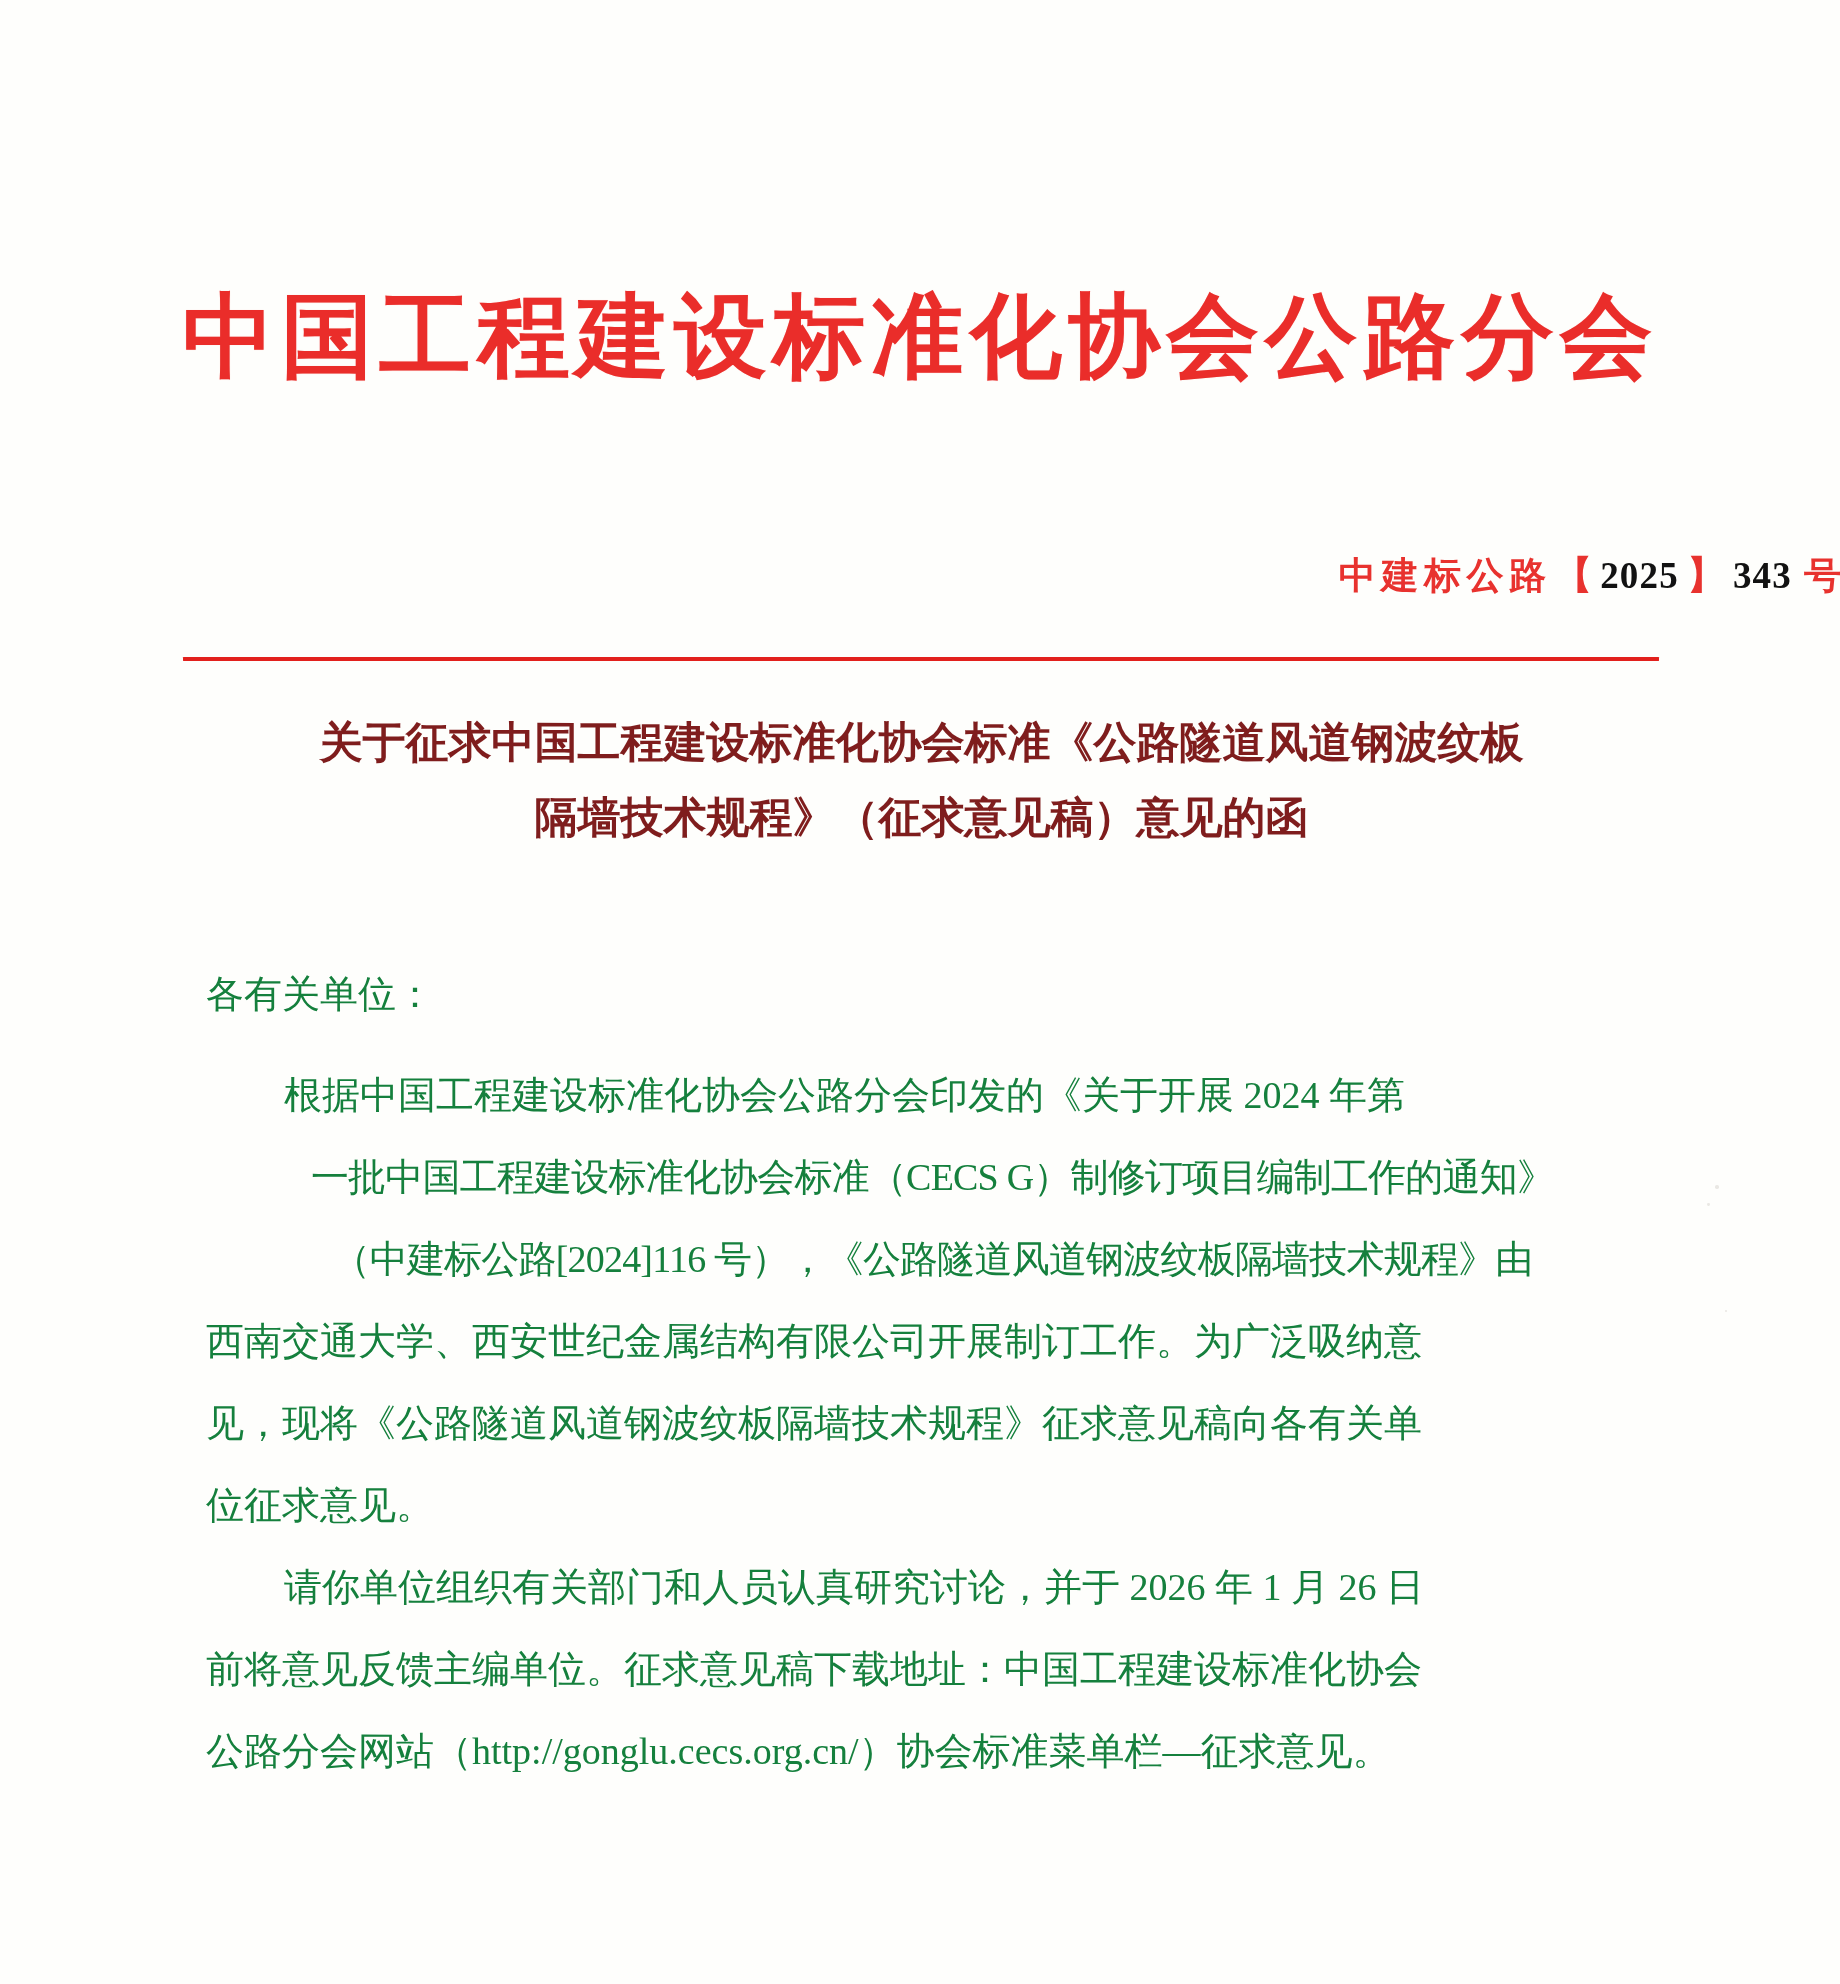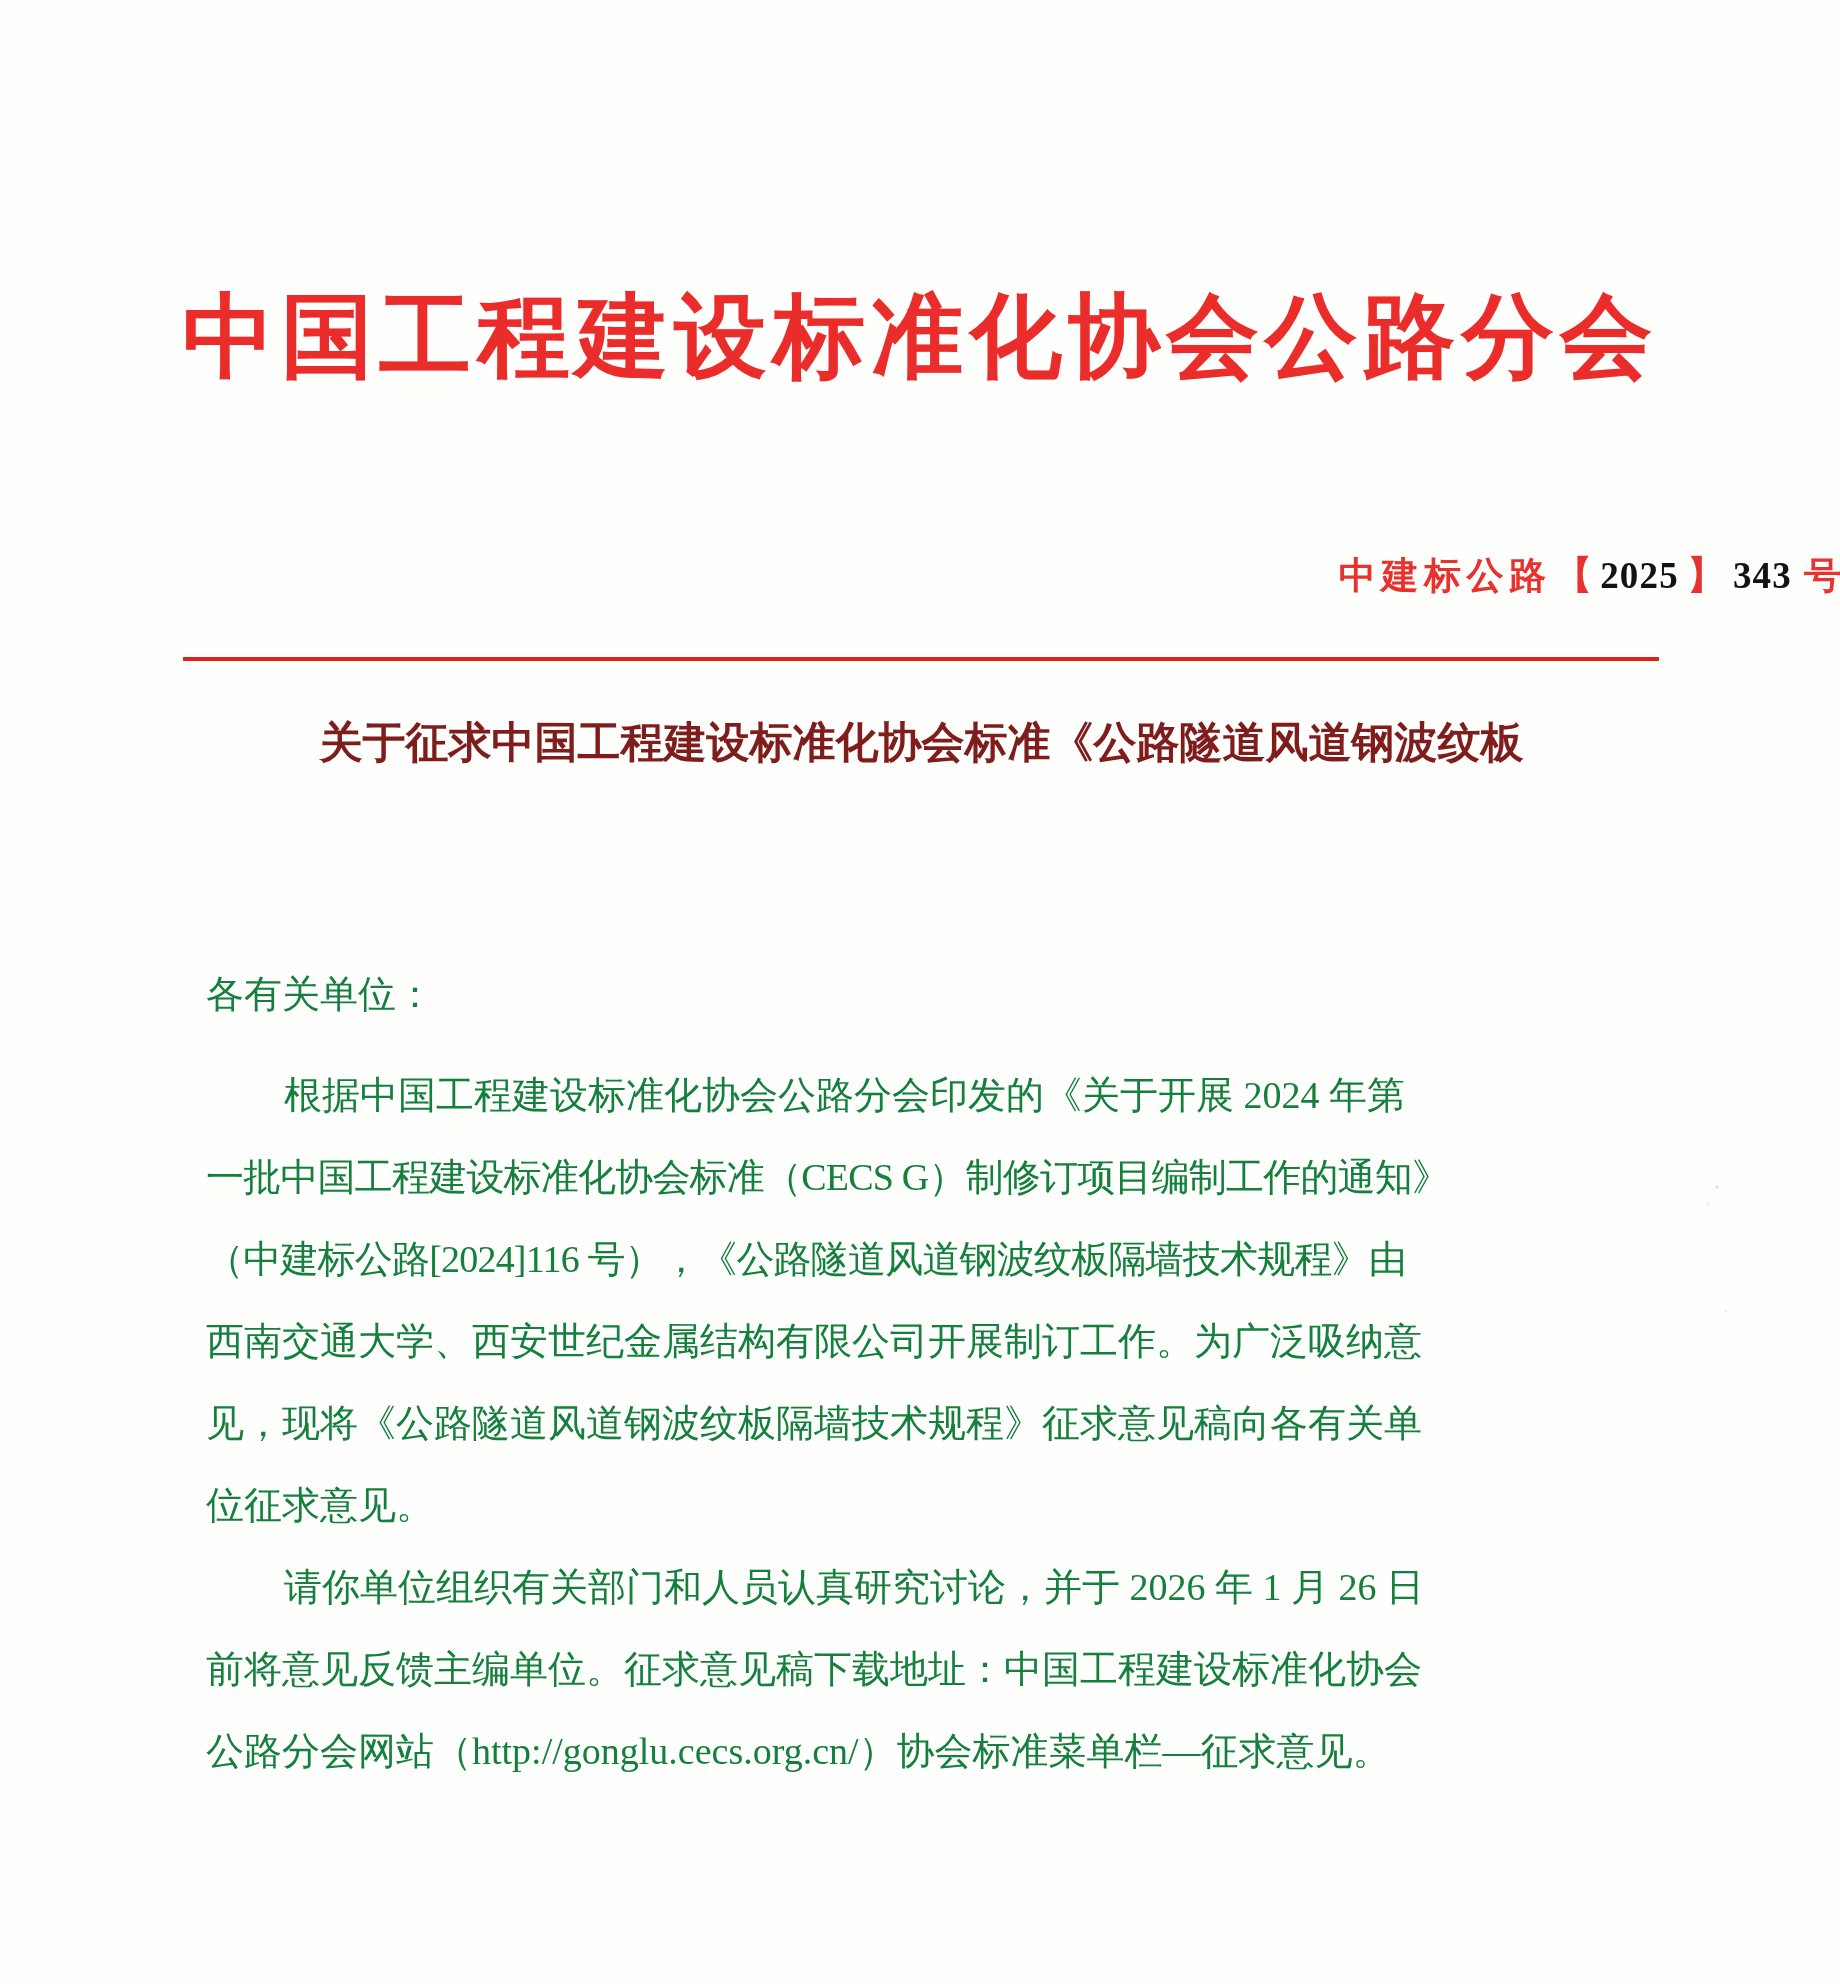--- a/index.html
+++ b/index.html
@@ -120,21 +120,21 @@
     line-height: 82px;
     font-family: "Liberation Serif", "DejaVu Serif", serif;
   }
   .body-block .line {
     display: block;
     white-space: nowrap;
     height: 82px;
   }
   .body-block .line.indent { text-indent: 78px; }
   .body-block .spacer { display: block; height: 19px; }
-  .body-block .tight { letter-spacing: -0.8px; }
+  .body-block .tight { letter-spacing: -0.8px; text-align: center; }
 
   
   .contact-block {
     position: absolute;
     left: 206px;
     top: 1981px;
     width: 1453px;
     color: #141414;
     font-size: 38px;
     line-height: 83px;
@@ -164,20 +164,21 @@
     <div class="masthead">中国工程建设标准化协会公路分会</div>
 
     <div class="docnum">
       <span class="cn">中建标公路</span><span class="brk">【</span><span class="num">2025</span><span class="brk">】</span><span class="num">343</span><span class="hao">号</span>
     </div>
 
     <div class="redrule"></div>
 
     <div class="subject">
       <span class="ln">关于征求中国工程建设标准化协会标准《公路隧道风道钢波纹板</span>
+      <span class="ln">隔墙技术规程》（征求意见稿）意见的函</span>
     </div>
 
     <div class="body-block">
       <span class="line">各有关单位：</span>
       <span class="spacer"></span>
       <span class="line indent">根据中国工程建设标准化协会公路分会印发的《关于开展 2024 年第</span>
       <span class="line tight">一批中国工程建设标准化协会标准（CECS G）制修订项目编制工作的通知》</span>
       <span class="line tight">（中建标公路[2024]116 号），《公路隧道风道钢波纹板隔墙技术规程》由</span>
       <span class="line">西南交通大学、西安世纪金属结构有限公司开展制订工作。为广泛吸纳意</span>
       <span class="line">见，现将《公路隧道风道钢波纹板隔墙技术规程》征求意见稿向各有关单</span>

